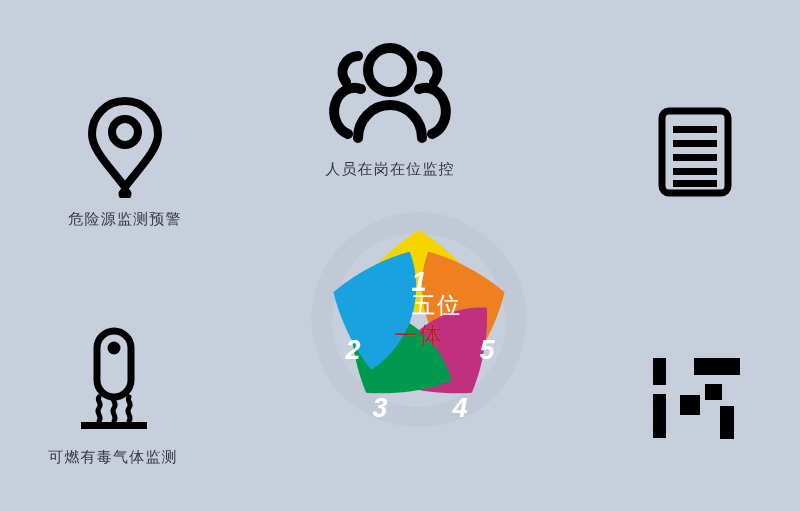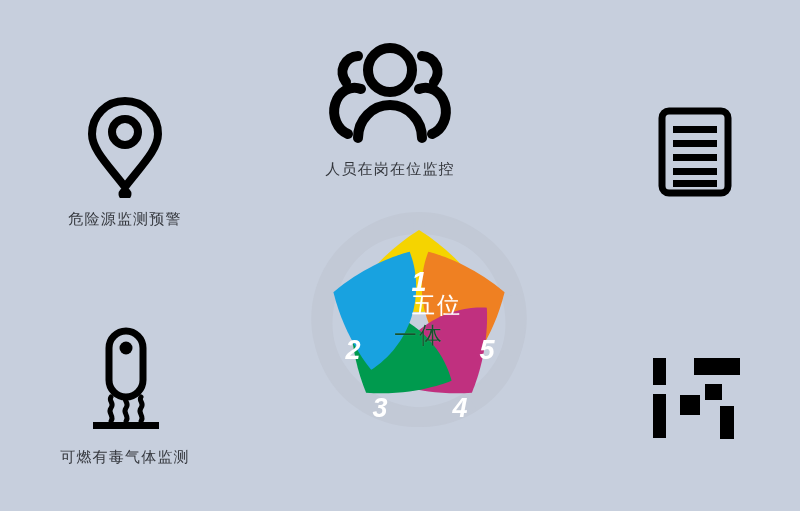--- a/index.html
+++ b/index.html
@@ -93,21 +93,21 @@
   #f-top       { left: 283px; top: 42px;  width: 214px; }
   #f-top .icon-wrap { height: 108px; }
   #f-top .caption { margin-top: 10px; }
 
   #f-left-top  { left: 18px;  top: 98px;  width: 214px; }
   #f-left-top .icon-wrap { height: 100px; }
 
   #f-right-top { left: 588px; top: 100px; width: 214px; }
   #f-right-top .icon-wrap { height: 98px; }
 
-  #f-left-bot  { left: 18px;  top: 326px; width: 214px; }
+  #f-left-bot  { left: 6px;  top: 326px; width: 214px; }
   #f-left-bot .icon-wrap { height: 110px; }
 
   #f-right-bot { left: 588px; top: 346px; width: 214px; }
   #f-right-bot .icon-wrap { height: 96px; }
 
   .ico { display:block; }
 </style>
 </head>
 <body>
 
@@ -153,21 +153,21 @@
         <text class="petal-num" x="68" y="164">2</text>
         <text class="petal-num" x="95" y="222">3</text>
         <text class="petal-num" x="175" y="222">4</text>
         <text class="petal-num" x="202" y="164">5</text>
       </g>
     </svg>
   </div>
 
   <div id="center-label">
     <span class="ln" style="color: rgb(255, 255, 255); margin-left: 36px;">五位</span>
-    <span class="ln" style="color: #14532d;">一体</span>
+    <span class="ln" style="color: #b91c1c;">一体</span>
   </div>
 
   <div class="feature" id="f-top">
     <div class="icon-wrap">
       <svg class="ico" width="132" height="108" viewBox="0 0 132 108">
         <g fill="none" stroke="#000000" stroke-width="10" stroke-linecap="round">
 
           <path d="M34 14 a16 16 0 0 0 -12 26"></path>
 
           <path d="M24 92 a18 21 0 0 1 13 -45"></path>

